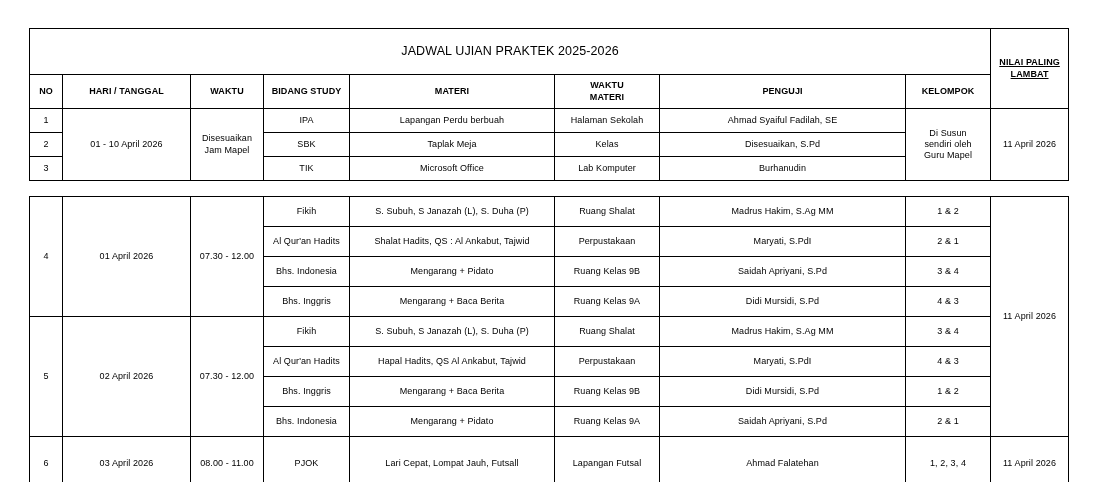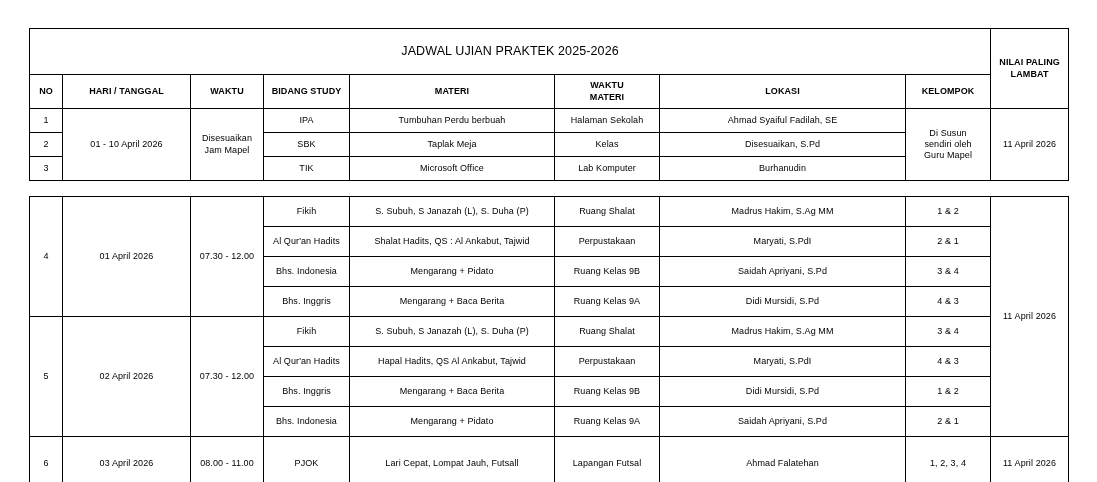--- a/index.html
+++ b/index.html
@@ -48,20 +48,21 @@
   .hdr-cell {
     font-weight: bold !important;
     font-size: 9px !important;
     letter-spacing: 0.45px;
     height: 33px;
   }
   .nilai-hdr {
     font-weight: bold !important;
     font-size: 9px !important;
     letter-spacing: 0.35px;
+    text-decoration: underline;
   }
   .gap {
     height: 15px;
   }
   .r1 { height: 24px; }
   .r2 { height: 30px; }
   .r6 { height: 55px; }
   
   col.c-no       { width: 33px; }
   col.c-hari     { width: 128px; }
@@ -101,33 +102,33 @@
       <tr>
         <td class="hdr-cell">NO</td>
         <td class="hdr-cell">HARI / TANGGAL</td>
         <td class="hdr-cell">WAKTU</td>
         <td class="hdr-cell">BIDANG STUDY</td>
         <td class="hdr-cell">MATERI</td>
         <td class="hdr-cell">
           <span>WAKTU</span><br>
           <span>MATERI</span>
         </td>
-        <td class="hdr-cell">LOKASI</td>
+        <td class="hdr-cell">PENGUJI</td>
         <td class="hdr-cell">KELOMPOK</td>
       </tr>
 
       <tr class="r1">
         <td>1</td>
         <td rowspan="3">01 - 10 April 2026</td>
         <td rowspan="3">
           <span>Disesuaikan</span><br>
           <span>Jam Mapel</span>
         </td>
         <td>IPA</td>
-        <td>Tumbuhan Perdu berbuah</td>
+        <td>Lapangan Perdu berbuah</td>
         <td>Halaman Sekolah</td>
         <td>Ahmad Syaiful Fadilah, SE</td>
         <td rowspan="3">
           <span>Di Susun</span><br>
           <span>sendiri oleh</span><br>
           <span>Guru Mapel</span>
         </td>
         <td rowspan="3">11 April 2026</td>
       </tr>
       <tr class="r1">

